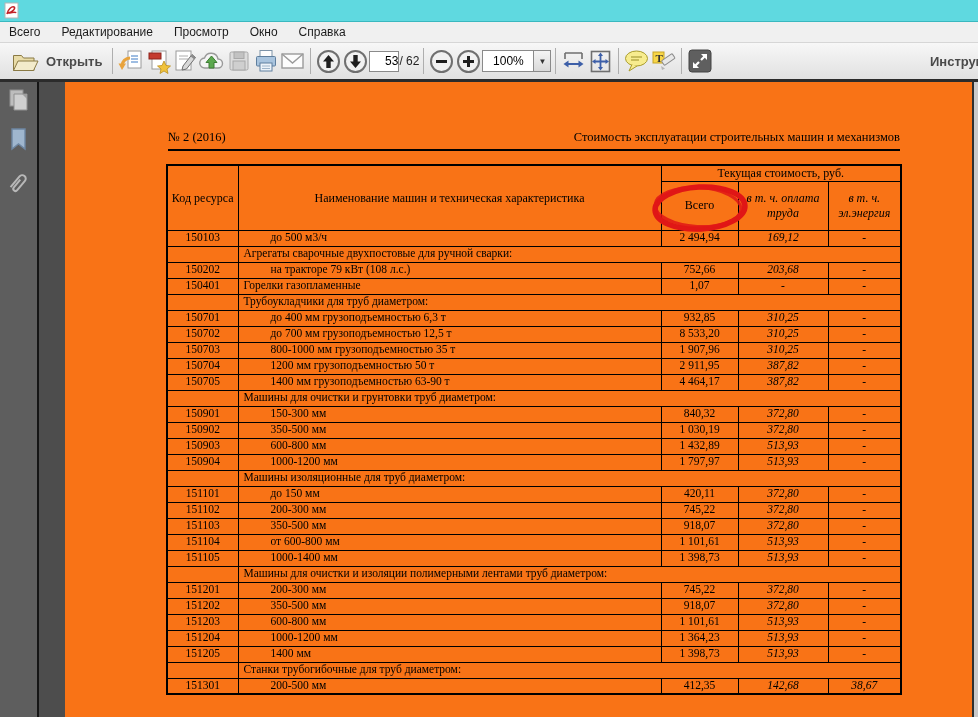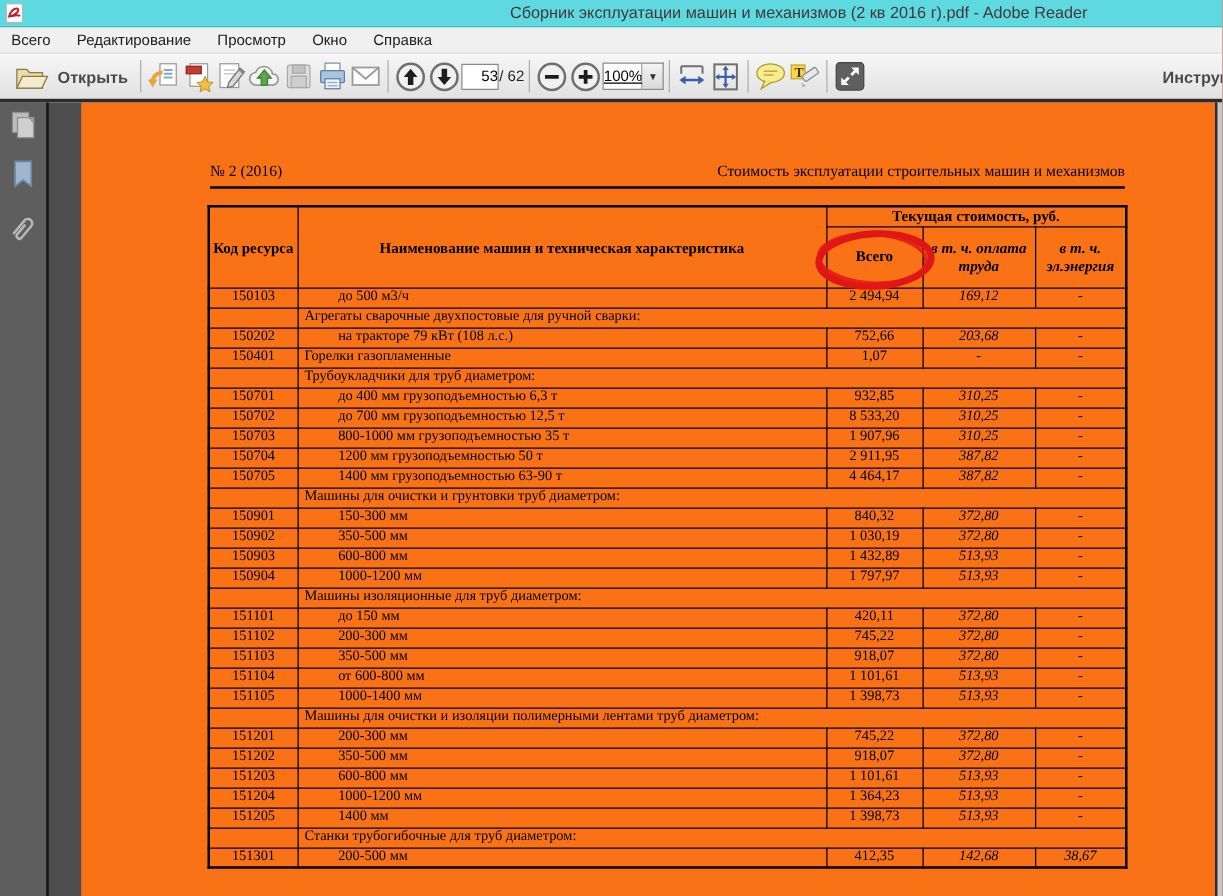--- a/index.html
+++ b/index.html
@@ -23,22 +23,22 @@
     background:linear-gradient(#f7f7f7,#e1e1e1);
     display:flex; align-items:center; padding-left:6px; gap:0; }
   .tsep { width:1px; height:26px; background:#aeaeae; margin:0 4px; flex:none; }
   .tbtn { width:27px; height:27px; display:flex; align-items:center; justify-content:center; flex:none; }
   .open-btn { display:flex; align-items:center; gap:7px; padding:0 6px; height:28px; }
   .open-label { font-size:13px; font-weight:bold; color:#4a4a4a; }
   .page-input { width:30px; height:21px; text-align:right; font-size:12px;
     border:1px solid #8a8a8a; background:#fff; font-family:inherit; }
   .page-total { font-size:12px; color:#222; white-space:nowrap; }
   .zoom-box { display:flex; height:22px; flex:none; }
-  .zoom-value { width:32px; height:22px; background:#fff; border:1px solid #8a8a8a;
-    font-size:12px; display:flex; align-items:center; justify-content:center;text-decoration:underline; }
+  .zoom-value { width:52px; height:22px; background:#fff; border:1px solid #8a8a8a;
+    font-size:12px; display:flex; align-items:center; justify-content:center; }
   .zoom-caret { width:17px; height:22px; border:1px solid #8a8a8a; border-left:none;
     background:linear-gradient(#f4f4f4,#d9d9d9); display:flex; align-items:center; justify-content:center;
     font-size:8px; color:#333; }
   .tools-label { position:absolute; left:930px; top:0; height:36px; display:flex; align-items:center;
     font-size:13px; font-weight:bold; color:#4a4a4a; white-space:nowrap; }
   .pane-topline { position:absolute; left:0; top:79px; width:978px; height:3px; background:#2b2b2b; }
   
   .docarea { position:absolute; left:0; top:82px; width:978px; height:635px; background:#4d4d4d; }
   .sidebar { position:absolute; left:0; top:0; width:37px; height:635px; background:#5e5e5e; }
   .side-icon { position:absolute; left:7px; width:23px; height:24px; }
@@ -51,21 +51,21 @@
   .ph-left  { position:absolute; left:103px; top:48px; font-size:12.5px; }
   .ph-right { position:absolute; right:72px; top:48px; font-size:12.5px; }
   .ph-rule  { position:absolute; left:103px; top:67px; width:732px; height:2px; background:#000; }
   
   table.cost { position:absolute; left:101px; top:82px; width:734px;
     border-collapse:collapse; border:2px solid #000; table-layout:fixed;
     font-size:11.5px; line-height:1.15; }
   table.cost th, table.cost td { border:1px solid #000; overflow:hidden; white-space:nowrap; }
   tr.hrow1 { height:16px; }
   tr.hrow2 { height:49px; }
-  table.cost th { font-size:12px; font-weight:bold; text-align:center; vertical-align:middle;
+  table.cost th { font-size:12px; font-weight:normal; text-align:center; vertical-align:middle;
     white-space:normal; line-height:1.2; }
   th.it, td.it { font-style:italic; }
   tbody tr { height:16px; }
   td.c-code { text-align:center; }
   td.c-name { text-align:left; padding-left:5px; }
   td.c-name.ind { padding-left:32px; }
   td.c-group { text-align:left; padding-left:5px; }
   td.c-total, td.c-labor, td.c-elec { text-align:center; }
   
   .annotation { position:absolute; left:585px; top:100px; width:104px; height:52px; pointer-events:none; }
@@ -77,21 +77,20 @@
 
 <div class="window">
 
   <div class="titlebar">
     <div class="app-icon">
       <svg width="17" height="17" viewBox="0 0 17 17">
         <rect x="2" y="1" width="13" height="15" fill="#fff" stroke="#b5b5b5"></rect>
         <path d="M4 12 C5 7 9 4 11 5 C13 6 10 10 5 11 C9 11 12 9 13 11" fill="none" stroke="#c22026" stroke-width="1.6"></path>
       </svg>
     </div>
-    <div class="title-text">Сборник эксплуатации машин и механизмов (2 кв 2016 г).pdf - Adobe Reader</div>
   </div>
 
   <div class="menubar">
     <span class="menu-item">Всего</span>
     <span class="menu-item">Редактирование</span>
     <span class="menu-item">Просмотр</span>
     <span class="menu-item">Окно</span>
     <span class="menu-item">Справка</span>
   </div>
 

